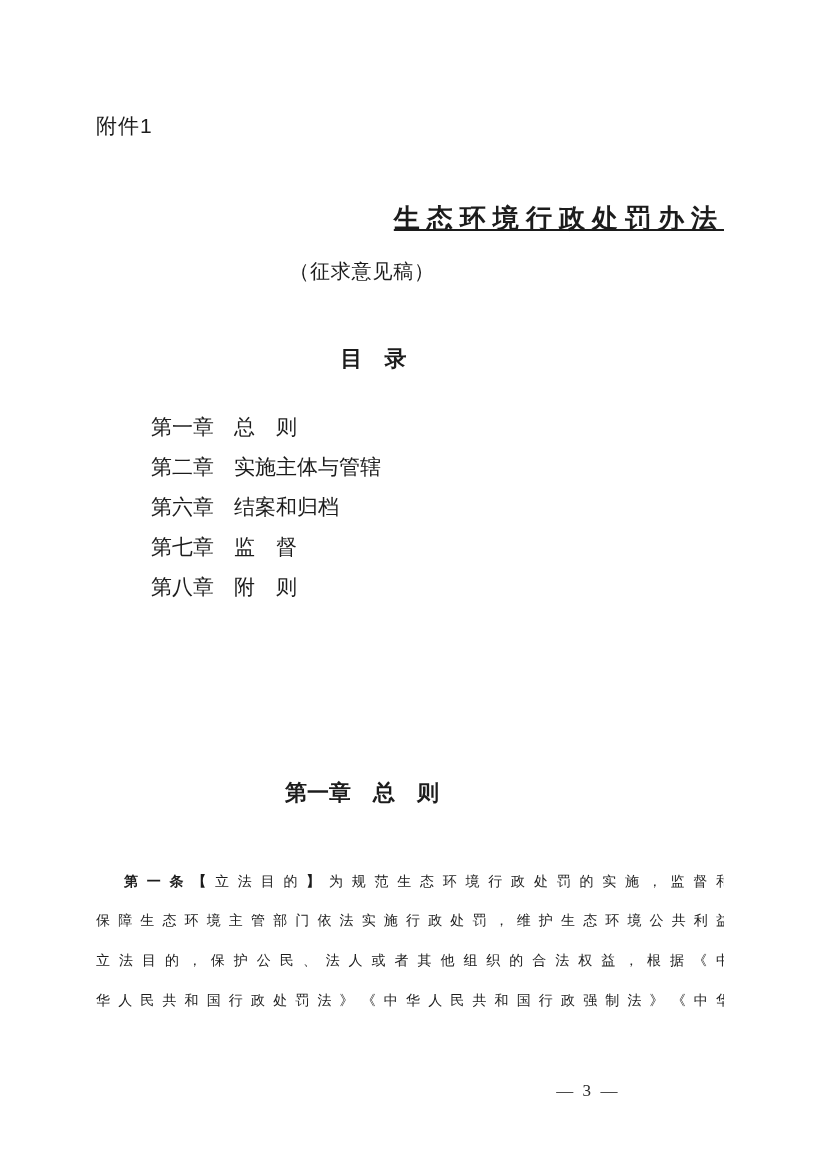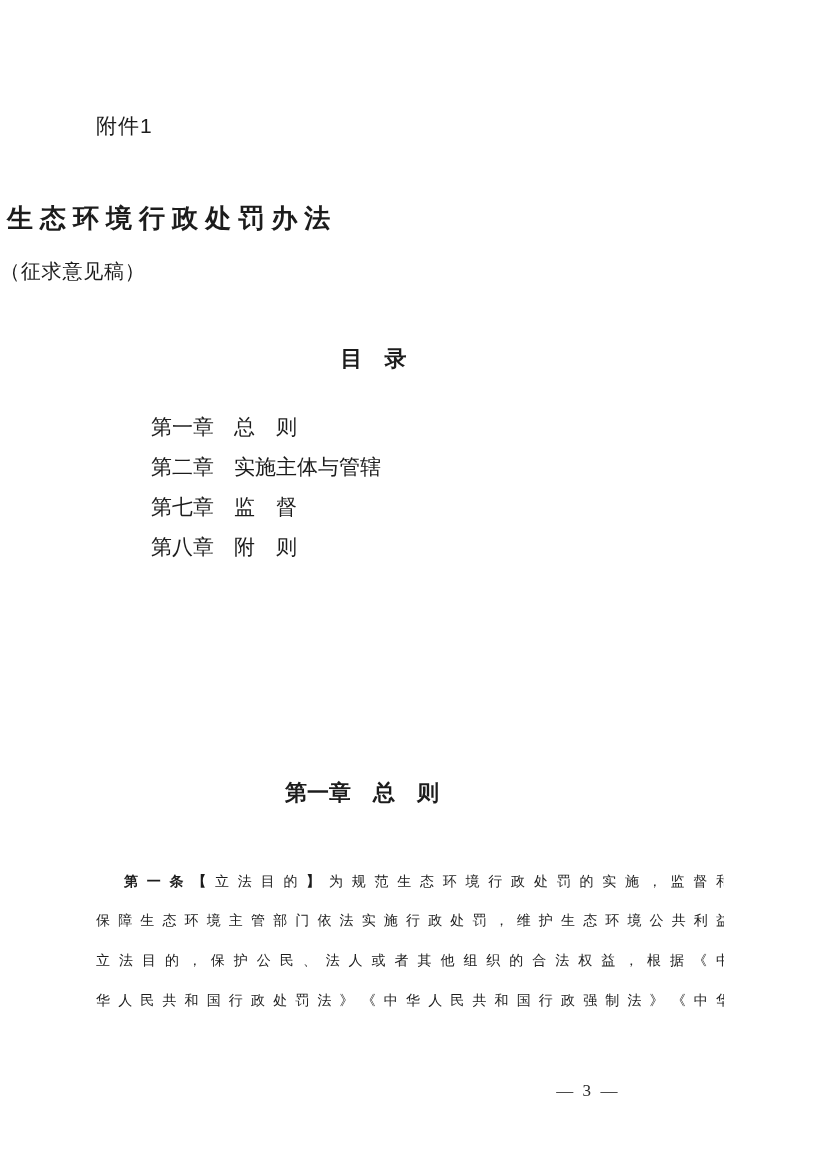--- a/index.html
+++ b/index.html
@@ -24,34 +24,36 @@
     font-size: 21px;
     line-height: 30px;
     font-weight: 500;
     letter-spacing: 1px;
   }
   .doc-title {
     position: absolute;
     left: 0;
     right: 0;
     top: 202px;
-    text-align: left;
+    text-align: right;
     font-family: "Liberation Sans", sans-serif;
     font-weight: 700;
     font-size: 26px;
     line-height: 32px;
     letter-spacing: 0.27em;
     padding-left: 0.27em; 
     white-space: nowrap;
+    text-decoration: underline;
   }
   .doc-subtitle {
     position: absolute;
     left: 0;
     right: 0;
     top: 257px;
+    text-align: center;
     font-size: 20px;
     line-height: 28px;
     letter-spacing: 0.04em;
   }
   .toc-heading {
     position: absolute;
     left: 0;
     right: 0;
     top: 345px;
     text-align: center;
@@ -136,20 +138,23 @@
   <div class="toc-heading">目　录</div>
 
   <div class="toc-list">
     <div class="toc-item">
       <span class="toc-chapter">第一章</span><span class="toc-title">总　则</span>
     </div>
     <div class="toc-item">
       <span class="toc-chapter">第二章</span><span class="toc-title">实施主体与管辖</span>
     </div>
     <div class="toc-item">
+      <span class="toc-chapter">第六章</span><span class="toc-title">结案和归档</span>
+    </div>
+    <div class="toc-item">
       <span class="toc-chapter">第七章</span><span class="toc-title">监　督</span>
     </div>
     <div class="toc-item">
       <span class="toc-chapter">第八章</span><span class="toc-title">附　则</span>
     </div>
   </div>
 
   <div class="chapter-heading">第一章　总　则</div>
 
   <div class="article-body">

